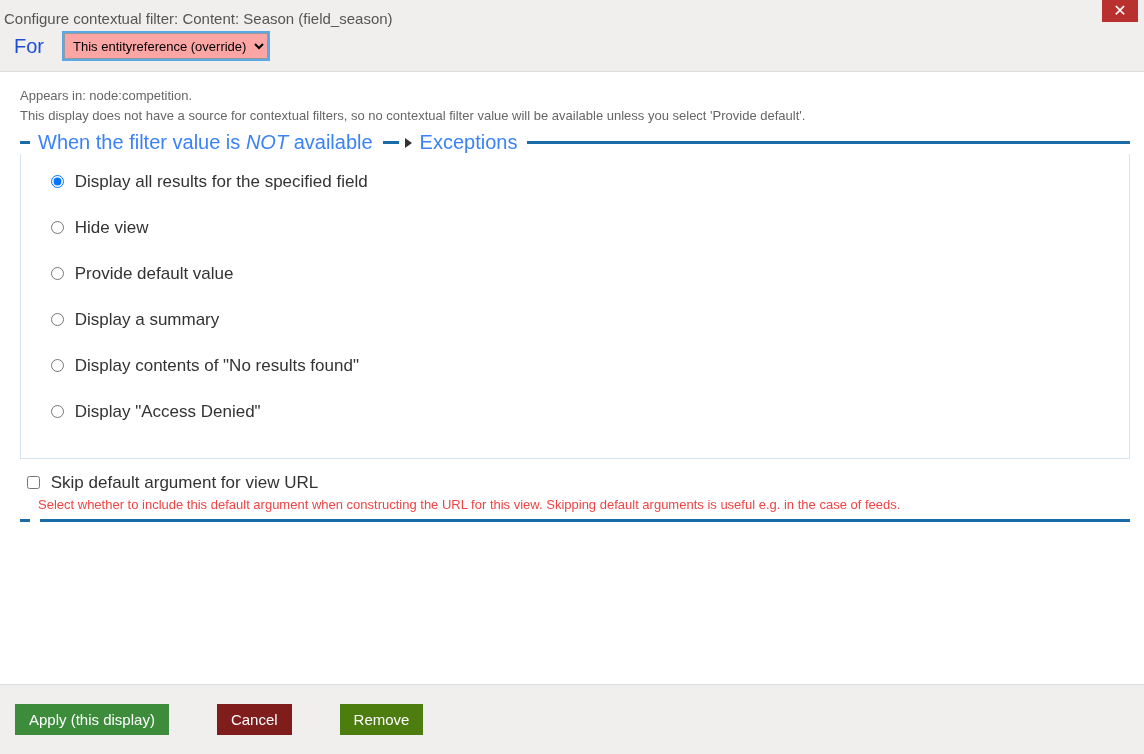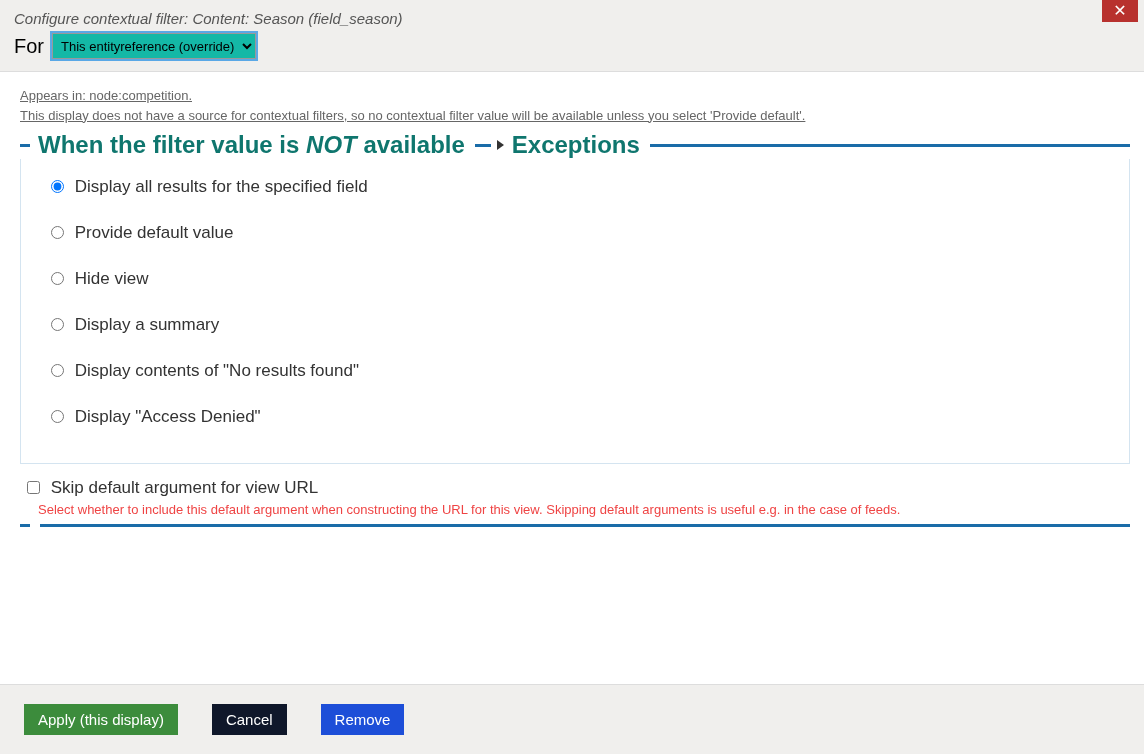--- a/index.html
+++ b/index.html
@@ -2,61 +2,61 @@
 <html><head>
 <meta charset="utf-8">
 <style>
   * { box-sizing: border-box; margin: 0; padding: 0; }
   html, body { width: 1144px; height: 754px; overflow: hidden; font-family: "Helvetica Neue", Helvetica, Arial, sans-serif; font-size: 16px; color: #333; background: #fff; }
   .page { width: 1144px; height: 754px; position: relative; background: #fff; }
 
   
   .header { background: #f0efed; border-bottom: 1px solid #ddd; padding: 2px 0 12px 0; }
   .title-row { display: flex; align-items: flex-start; justify-content: space-between; }
-  .title { font-size: 15px; color: #555; padding: 8px 0 4px 14px; font-weight: 400; font-style: italic; }
+  .title { font-size: 15px; color: #555; padding: 8px 0 4px 4px; font-weight: 400; }
   .close-btn { width: 36px; height: 22px; background: #b8312e; color: #fff; display: flex; align-items: center; justify-content: center; cursor: pointer; font-size: 16px; line-height: 1; position: absolute; top: 0; right: 6px; }
   .for-row { display: flex; align-items: center; padding: 2px 0 0 14px; }
-  .for-label { font-size: 20px; color: #000000; margin-right: 8px; font-weight: 400; }
-  .for-select { font-size: 13px; padding: 3px 4px; border: 1px solid #999; outline: 2px solid #5aa8e6; background: #14b8a6; height: 26px; }
+  .for-label { font-size: 20px; color: #1d4ed8; margin-right: 20px; font-weight: 400; }
+  .for-select { font-size: 13px; padding: 3px 4px; border: 1px solid #999; outline: 2px solid #5aa8e6; background: #fca5a5; height: 26px; }
 
   
   .scroll { position: absolute; top: 72px; left: 0; right: 0; bottom: 70px; overflow-y: scroll; padding: 0 14px 0 20px; }
   .scroll::-webkit-scrollbar { width: 14px; }
   .scroll::-webkit-scrollbar-thumb { background: #c4c4c4; border-radius: 7px; }
   .scroll::-webkit-scrollbar-track { background: transparent; }
 
-  .desc { font-size: 13px; color: #666; line-height: 1.5; padding: 14px 0 6px 0; text-decoration: underline; }
+  .desc { font-size: 13px; color: #666; line-height: 1.5; padding: 14px 0 6px 0; }
 
   fieldset.box { border: none; margin: 0 0 4px 0; padding: 0; }
   .legend-row { display: flex; align-items: center; white-space: nowrap; }
   .legend-dash { width: 10px; height: 3px; background: #1a6ca8; margin-right: 4px; flex: 0 0 auto; }
-  .legend-text { font-size: 24px; color: #0f766e; font-weight: 700; padding: 0 4px; flex: 0 0 auto; }
+  .legend-text { font-size: 20px; color: #3b82f6; font-weight: 400; padding: 0 4px; flex: 0 0 auto; }
   .legend-text em { font-style: italic; }
   .legend-line { height: 3px; background: #1a6ca8; flex: 1 1 auto; margin-left: 6px; }
   .legend-mid-dash { width: 16px; height: 3px; background: #1a6ca8; margin: 0 6px; flex: 0 0 auto; }
   .legend-arrow { width: 0; height: 0; border-top: 5px solid transparent; border-bottom: 5px solid transparent; border-left: 7px solid #333; margin-right: 4px; flex: 0 0 auto; }
 
   .box-body { border: 1px solid #d4e4f0; border-top: none; padding: 12px 14px 28px 30px; }
   .radio-row, .check-row { display: block; font-size: 17px; color: #333; padding: 6px 0 20px 0; }
   .radio-row:last-child { padding-bottom: 8px; }
   .radio-row input, .check-row input { margin-right: 6px; transform: translateY(1px); }
 
   .check-block { padding: 10px 0 4px 0; }
   .check-block .check-row { padding: 0 0 2px 7px; font-size: 17px; }
   .help { font-size: 13px; color: #ef4444; padding: 0 0 0 18px; line-height: 1.5; }
 
   .box-body2 { border: 1px solid #d4e4f0; border-top: none; padding: 10px 14px 28px 14px; }
   .box-body2 .check-row { padding: 6px 0 12px 0; font-size: 17px; }
 
   
-  .footer { position: absolute; left: 0; right: 0; bottom: 0; height: 70px; background: #f0efed; border-top: 1px solid #ddd; display: flex; align-items: center; padding: 0 0 0 24px; gap: 34px; }
+  .footer { position: absolute; left: 0; right: 0; bottom: 0; height: 70px; background: #f0efed; border-top: 1px solid #ddd; display: flex; align-items: center; padding: 0 0 0 15px; gap: 48px; }
   .btn { border: none; color: #fff; font-size: 15px; padding: 7px 14px; cursor: pointer; font-family: inherit; }
   .btn-apply  { background: #3c8c3c; }
-  .btn-cancel { background: #0f172a; }
-  .btn-remove { background: #1d4ed8; }
+  .btn-cancel { background: #7f1d1d; }
+  .btn-remove { background: #4d7c0f; }
 </style>
 </head>
 <body>
 
 <div class="page">
 
   <div class="header">
     <div class="title-row">
       <div class="title">Configure contextual filter: Content: Season (field_season)</div>
       <div class="close-btn">
@@ -89,25 +89,25 @@
         <div class="legend-text">Exceptions</div>
         <div class="legend-line"></div>
       </div>
       <div class="box-body">
         <label class="radio-row">
           <input type="radio" name="na" checked="" style="">
           <span>Display all results for the specified field</span>
         </label>
         <label class="radio-row">
           <input type="radio" name="na" style="">
-          <span>Provide default value</span>
+          <span>Hide view</span>
         </label>
         <label class="radio-row">
           <input type="radio" name="na" style="">
-          <span>Hide view</span>
+          <span>Provide default value</span>
         </label>
         <label class="radio-row">
           <input type="radio" name="na" style="">
           <span>Display a summary</span>
         </label>
         <label class="radio-row">
           <input type="radio" name="na" style="">
           <span>Display contents of "No results found"</span>
         </label>
         <label class="radio-row">

